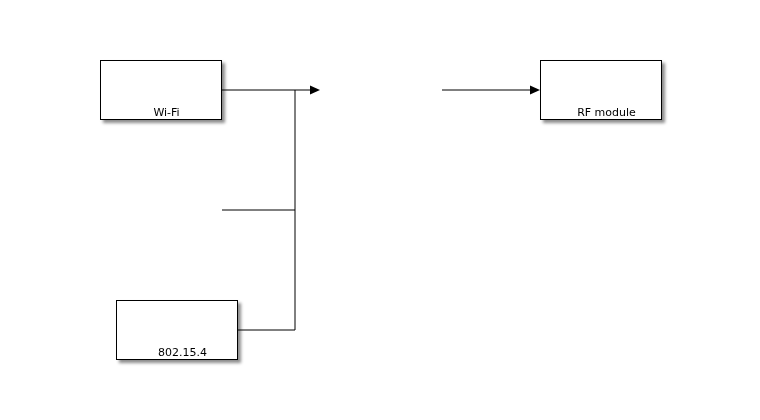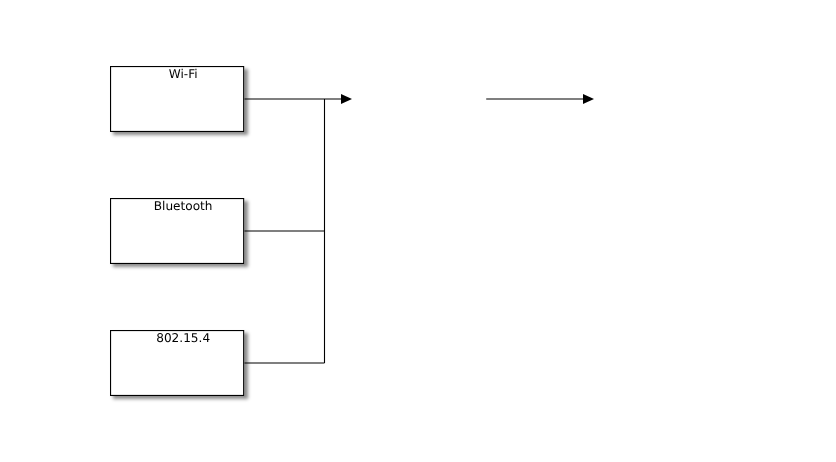--- a/index.html
+++ b/index.html
@@ -16,34 +16,34 @@
     font-family: "DejaVu Sans", sans-serif;
   }
   .node {
     position: absolute;
     width: 122px;
     height: 60px;
     background: #ffffff;
     border: 1px solid #000000;
     box-shadow: 3px 3px 3px rgba(0, 0, 0, 0.45);
     display: flex;
-    align-items: flex-start;
+    align-items: flex-end;
     justify-content: center;
     box-sizing: border-box;
     padding-left: 11px;
   }
   .node .label {
     font-size: 11px;
     color: #000000;
     white-space: nowrap;
     text-align: center;
   }
   .node-wifi        { left: 100px; top: 60px;  }
   .node-bluetooth   { left: 100px; top: 180px; }
-  .node-802154      { left: 100px; top: 300px; }
+  .node-802154      { left: 116px; top: 300px; }
   .node-coexistence { left: 320px; top: 60px;  }
   .node-rf          { left: 540px; top: 60px;  }
   .connectors {
     position: absolute;
     left: 0;
     top: 0;
     width: 760px;
     height: 420px;
     pointer-events: none;
   }
@@ -67,23 +67,23 @@
 
     <line x1="442" y1="90" x2="531" y2="90" stroke="#000" stroke-width="1"></line>
 
     <polygon points="540,90 530,85.5 530,94.5" fill="#000"></polygon>
   </svg>
 
   <div class="node node-wifi">
     <span class="label">Wi-Fi</span>
   </div>
 
-  <div class="node node-bluetooth">
-    <span class="label">Bluetooth</span>
-  </div>
 
   <div class="node node-802154">
     <span class="label">802.15.4</span>
   </div>
 
 
+  <div class="node node-rf">
+    <span class="label">RF module</span>
+  </div>
 
 </div>
 
 </body></html>

